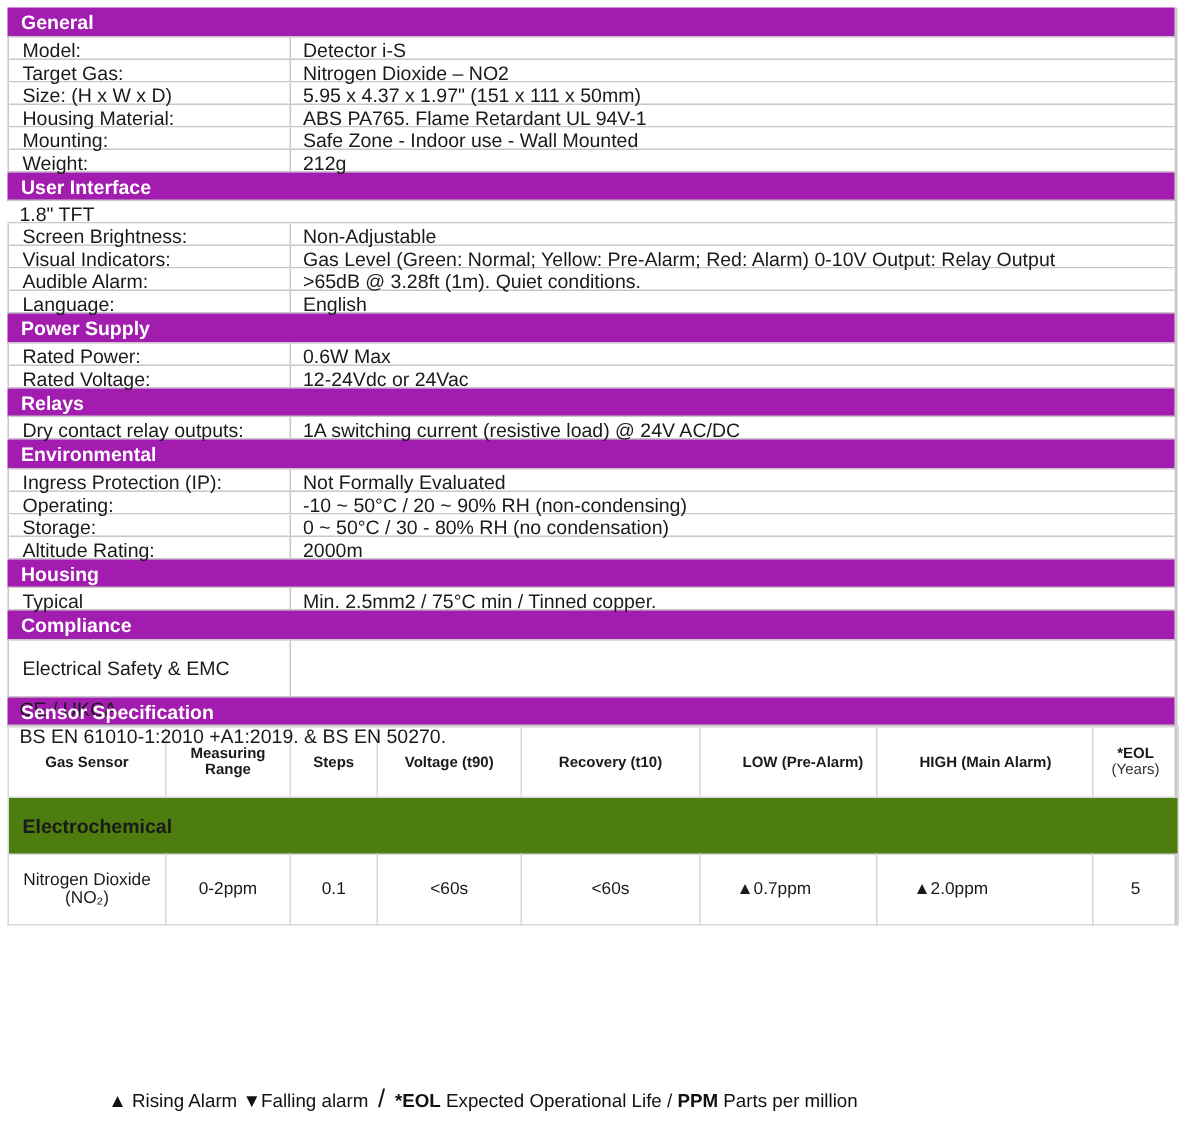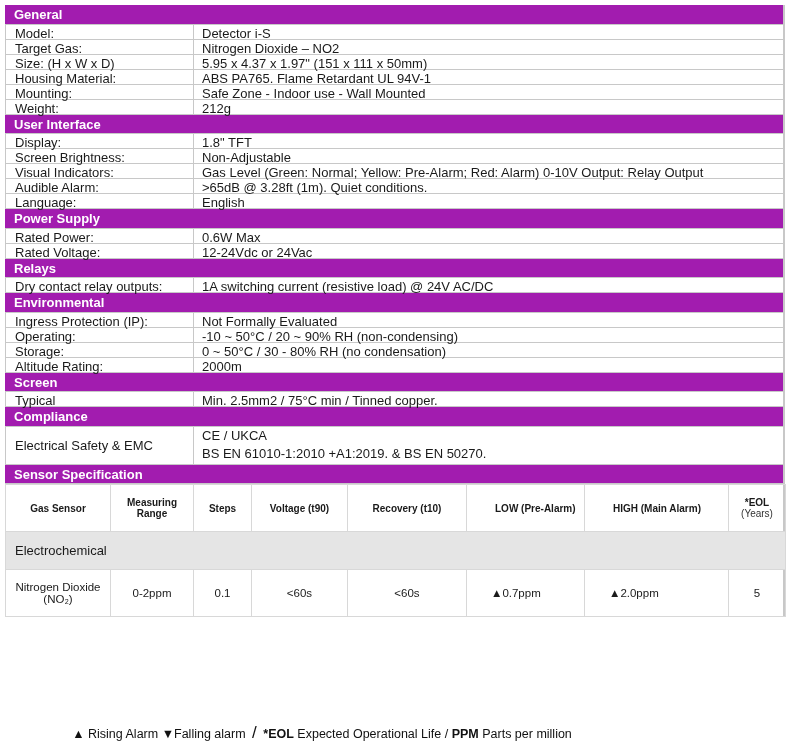--- a/index.html
+++ b/index.html
@@ -8,30 +8,30 @@
   .spec { position: absolute; left: 5px; top: 5px; width: 780px;
           border-right: 2px solid #c8c8c8; box-sizing: border-box; }
   .sec { background: #a21caf; color: #ffffff; font-weight: bold; font-size: 13px;
          height: 19.5px; line-height: 19.5px; padding-left: 9px; box-sizing: border-box;
          border-bottom: 1px solid #c8c8c8; }
   .row { display: flex; height: 15px; border-bottom: 1px solid #c8c8c8;
          box-sizing: border-box; font-size: 13px; background: #fff; }
   .row .lbl { width: 189px; padding-left: 9px; line-height: 18.5px; box-sizing: border-box;
               border-right: 1px solid #c8c8c8; border-left: 1px solid #c8c8c8; }
   .row .val { flex: 1; padding-left: 8px; line-height: 18.5px; }
-  .row.tall { height: 38px; }
+  .row.tall { height: 38px; flex-direction: column; }
   .row.tall .lbl { line-height: 37px; }
   .row.tall .val { line-height: 18px; padding-top: 0; }
   .sensor { width: 100%; border-collapse: collapse; table-layout: fixed; }
   .sensor td { border: 1px solid #d8d8d8; text-align: center; vertical-align: middle;
                font-size: 11px; padding: 0 4px; }
   .sensor tr.hdr td { height: 46px; font-weight: bold; font-size: 10px; }
   .sensor tr.hdr td.left { text-align: left; padding-left: 28px; margin-top: 40px; }
-  .sensor tr.group td { height: 37px; background: #e5e5e5; text-align: left;
-                        font-size: 13px; padding-left: 9px; font-weight: normal; }
+  .sensor tr.group td { height: 37px; background: #4d7c0f; text-align: left;
+                        font-size: 13px; padding-left: 9px; font-weight: bold; }
   .sensor tr.data td { height: 46px; font-size: 11.5px; }
   .sensor tr.data td.left { text-align: left; padding-left: 24px; }
   .eol-sub { font-weight: normal; color: #333; }
   .footer { position: absolute; top: 723px; left: 0; width: 644px; text-align: center;
             font-size: 12.5px; color: #111; }
   .footer b { font-weight: bold; }
   .slash { font-size: 17px; margin: 0 3px; }
 </style>
 </head>
 <body>
@@ -59,21 +59,20 @@
       <div class="lbl">Mounting:</div>
       <div class="val">Safe Zone - Indoor use - Wall Mounted</div>
     </div>
   <div class="row">
       <div class="lbl">Weight:</div>
       <div class="val">212g</div>
     </div>
 
   <div class="sec">User Interface</div>
   <div class="row">
-      <div class="lbl">Display:</div>
       <div class="val">1.8" TFT</div>
     </div>
   <div class="row">
       <div class="lbl">Screen Brightness:</div>
       <div class="val">Non-Adjustable</div>
     </div>
   <div class="row">
       <div class="lbl">Visual Indicators:</div>
       <div class="val">Gas Level (Green: Normal; Yellow: Pre-Alarm; Red: Alarm) 0-10V Output: Relay Output</div>
     </div>
@@ -113,21 +112,21 @@
     </div>
   <div class="row">
       <div class="lbl">Storage:</div>
       <div class="val">0 ~ 50°C / 30 - 80% RH (no condensation)</div>
     </div>
   <div class="row">
       <div class="lbl">Altitude Rating:</div>
       <div class="val">2000m</div>
     </div>
 
-  <div class="sec">Screen</div>
+  <div class="sec">Housing</div>
   <div class="row">
       <div class="lbl">Typical</div>
       <div class="val">Min. 2.5mm2 / 75°C min / Tinned copper.</div>
     </div>
 
   <div class="sec">Compliance</div>
   <div class="row tall">
     <div class="lbl">Electrical Safety &amp; EMC</div>
     <div class="val">
       <div>CE / UKCA</div>

